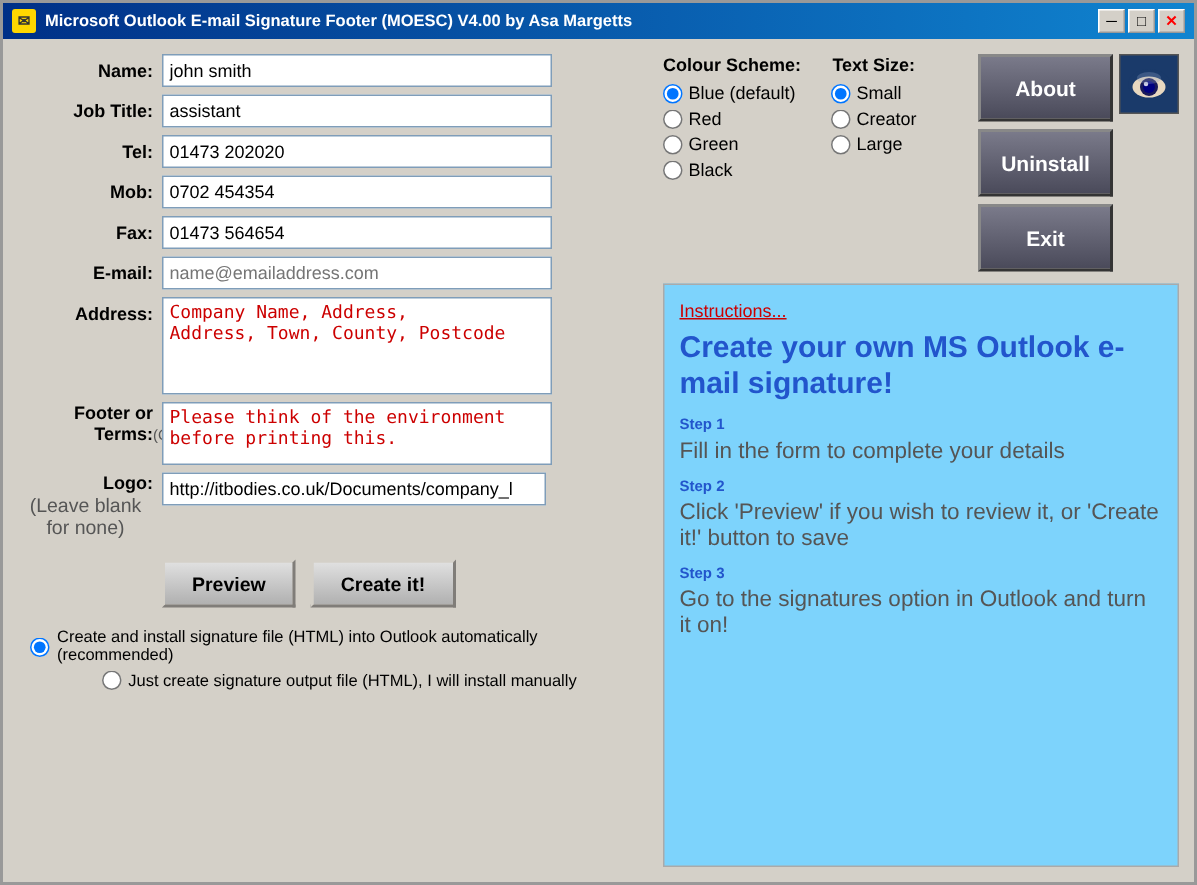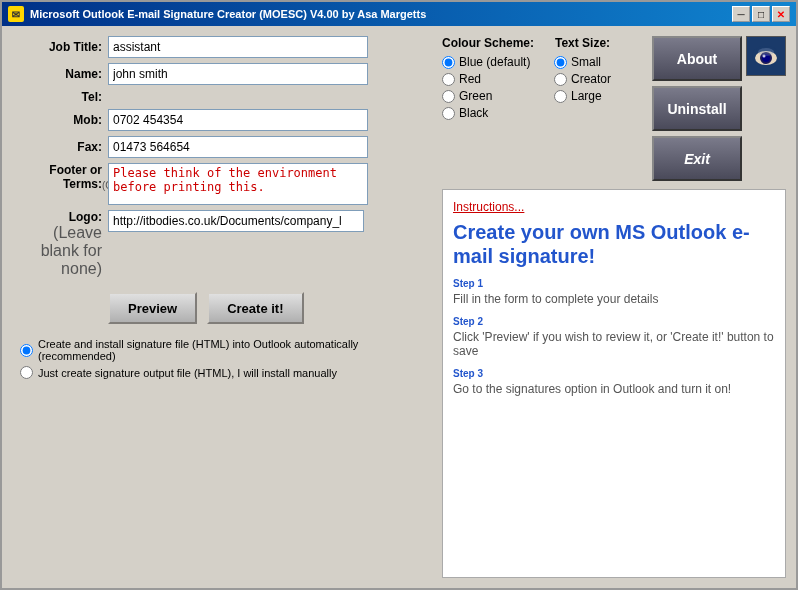--- a/index.html
+++ b/index.html
@@ -125,23 +125,23 @@
       color: #c00;
       resize: none;
     }
     .logo-label-group {
       display: flex;
       flex-direction: column;
       align-items: flex-end;
       width: 90px;
     }
     .logo-sub {
-      font-size: 16px;
+      font-size: 13px;
       color: #555;
-      text-align: right;
+      text-align: center;
     }
     .btn-row {
       display: flex;
       gap: 10px;
       margin-top: 8px;
       margin-left: 96px;
     }
     .btn-preview, .btn-create {
       height: 32px;
       padding: 0 18px;
@@ -153,20 +153,21 @@
       color: #000;
     }
     .btn-preview { background: linear-gradient(to bottom, #e0e0e0, #b0b0b0); }
     .btn-create { background: linear-gradient(to bottom, #e0e0e0, #b0b0b0); }
     .radio-section {
       margin-top: 8px;
       display: flex;
       flex-direction: column;
       gap: 4px;
       margin-left: 8px;
+      align-items: center;
     }
     .radio-row {
       display: flex;
       align-items: center;
       gap: 5px;
       font-size: 11px;
     }
     .right-panel {
       flex: 1;
       display: flex;
@@ -212,34 +213,34 @@
       width: 90px;
       height: 45px;
       font-size: 14px;
       font-weight: bold;
       cursor: pointer;
       border: 2px outset #888;
       color: white;
     }
     .btn-about { background: linear-gradient(to bottom, #7a7a8a, #4a4a5a); }
     .btn-uninstall { background: linear-gradient(to bottom, #7a7a8a, #4a4a5a); }
-    .btn-exit { background: linear-gradient(to bottom, #7a7a8a, #4a4a5a); font-style: italic; }
+    .btn-exit { background: linear-gradient(to bottom, #7a7a8a, #4a4a5a); }
     .eye-icon {
       width: 40px;
       height: 40px;
       background: #1a3a6a;
       display: flex;
       align-items: center;
       justify-content: center;
       border: 1px solid #555;
       overflow: hidden;
     }
     .instructions-box {
       border: 1px solid #aaa;
-      background: #ffffff;
+      background: #7dd3fc;
       padding: 10px;
       flex: 1;
       overflow-y: auto;
     }
     .instructions-link {
       color: #c00;
       font-size: 12px;
       margin-bottom: 6px;
       text-decoration: underline;
       cursor: pointer;
@@ -252,21 +253,21 @@
       margin-bottom: 10px;
     }
     .step-title {
       color: #2255cc;
       font-size: 10px;
       font-weight: bold;
       margin-bottom: 3px;
     }
     .step-desc {
       color: #555;
-      font-size: 12px;
+      font-size: 15px;
       margin-bottom: 10px;
     }
     input[type="radio"] { margin: 0; }
     .footer-label-group {
       display: flex;
       align-items: flex-end;
       width: 90px;
     }
     .footer-optional {
       font-size: 10px;
@@ -274,60 +275,70 @@
     }
   </style>
 </head>
 <body>
 
 <div class="window">
 
   <div class="title-bar">
     <div class="title-bar-left">
       <div class="title-icon">✉</div>
-      <span>Microsoft Outlook E-mail Signature Creator (MOESC) V4.00 by Asa Margetts</span>
+      <span>Microsoft Outlook E-mail Signature Footer (MOESC) V4.00 by Asa Margetts</span>
     </div>
     <div class="title-controls">
       <div class="title-btn">─</div>
       <div class="title-btn">□</div>
       <div class="title-btn" style="color:red;">✕</div>
     </div>
   </div>
 
   <div class="content">
 
     <div class="left-panel">
       <div class="form-area">
 
         <div class="form-row">
+          <div class="form-label">Name:</div>
+          <input class="form-input" type="text" value="john smith" style="">
+        </div>
+
+        <div class="form-row">
           <div class="form-label">Job Title:</div>
           <input class="form-input" type="text" value="assistant" style="">
         </div>
 
         <div class="form-row">
-          <div class="form-label">Name:</div>
-          <input class="form-input" type="text" value="john smith" style="">
-        </div>
-
-        <div class="form-row">
           <div class="form-label">Tel:</div>
+          <input class="form-input" type="text" value="01473 202020" style="">
         </div>
 
         <div class="form-row">
           <div class="form-label">Mob:</div>
           <input class="form-input" type="text" value="0702 454354" style="">
         </div>
 
         <div class="form-row">
           <div class="form-label">Fax:</div>
           <input class="form-input" type="text" value="01473 564654" style="">
         </div>
 
-
-
+        <div class="form-row">
+          <div class="form-label">E-mail:</div>
+          <input class="form-input" type="text" placeholder="name@emailaddress.com" style="">
+        </div>
+
+
+        <div class="form-row" style="align-items: flex-start;">
+          <div class="form-label" style="padding-top:4px;">Address:</div>
+          <textarea class="address-textarea" style="">Company Name, Address,
+Address, Town, County, Postcode</textarea>
+        </div>
 
         <div class="form-row" style="align-items: flex-start;">
           <div class="footer-label-group">
             <div class="form-label">Footer or Terms:</div>
             <div class="footer-optional">(Optional)</div>
           </div>
           <textarea class="footer-textarea" style="">Please think of the environment before printing this.</textarea>
         </div>
 
         <div class="form-row" style="align-items: flex-start;">

